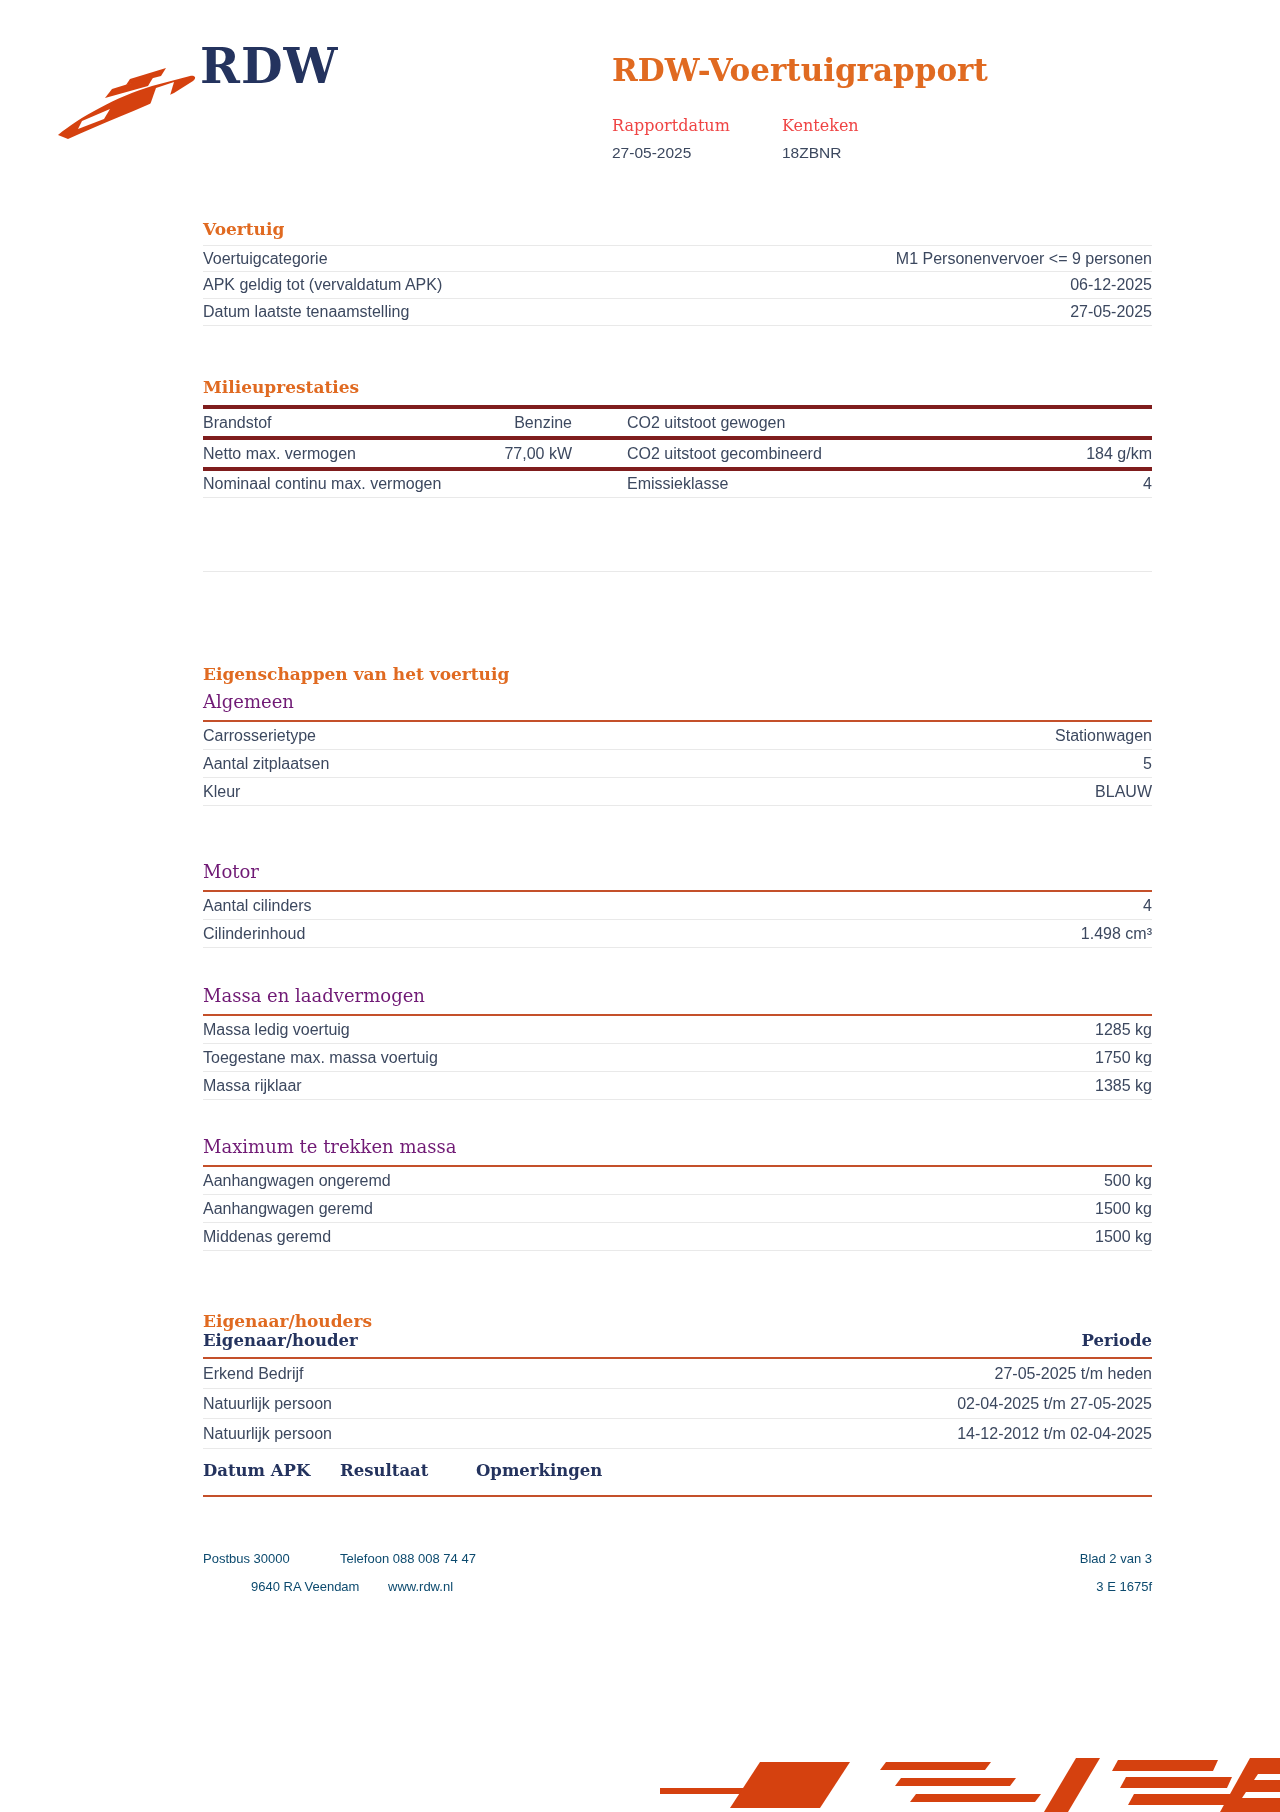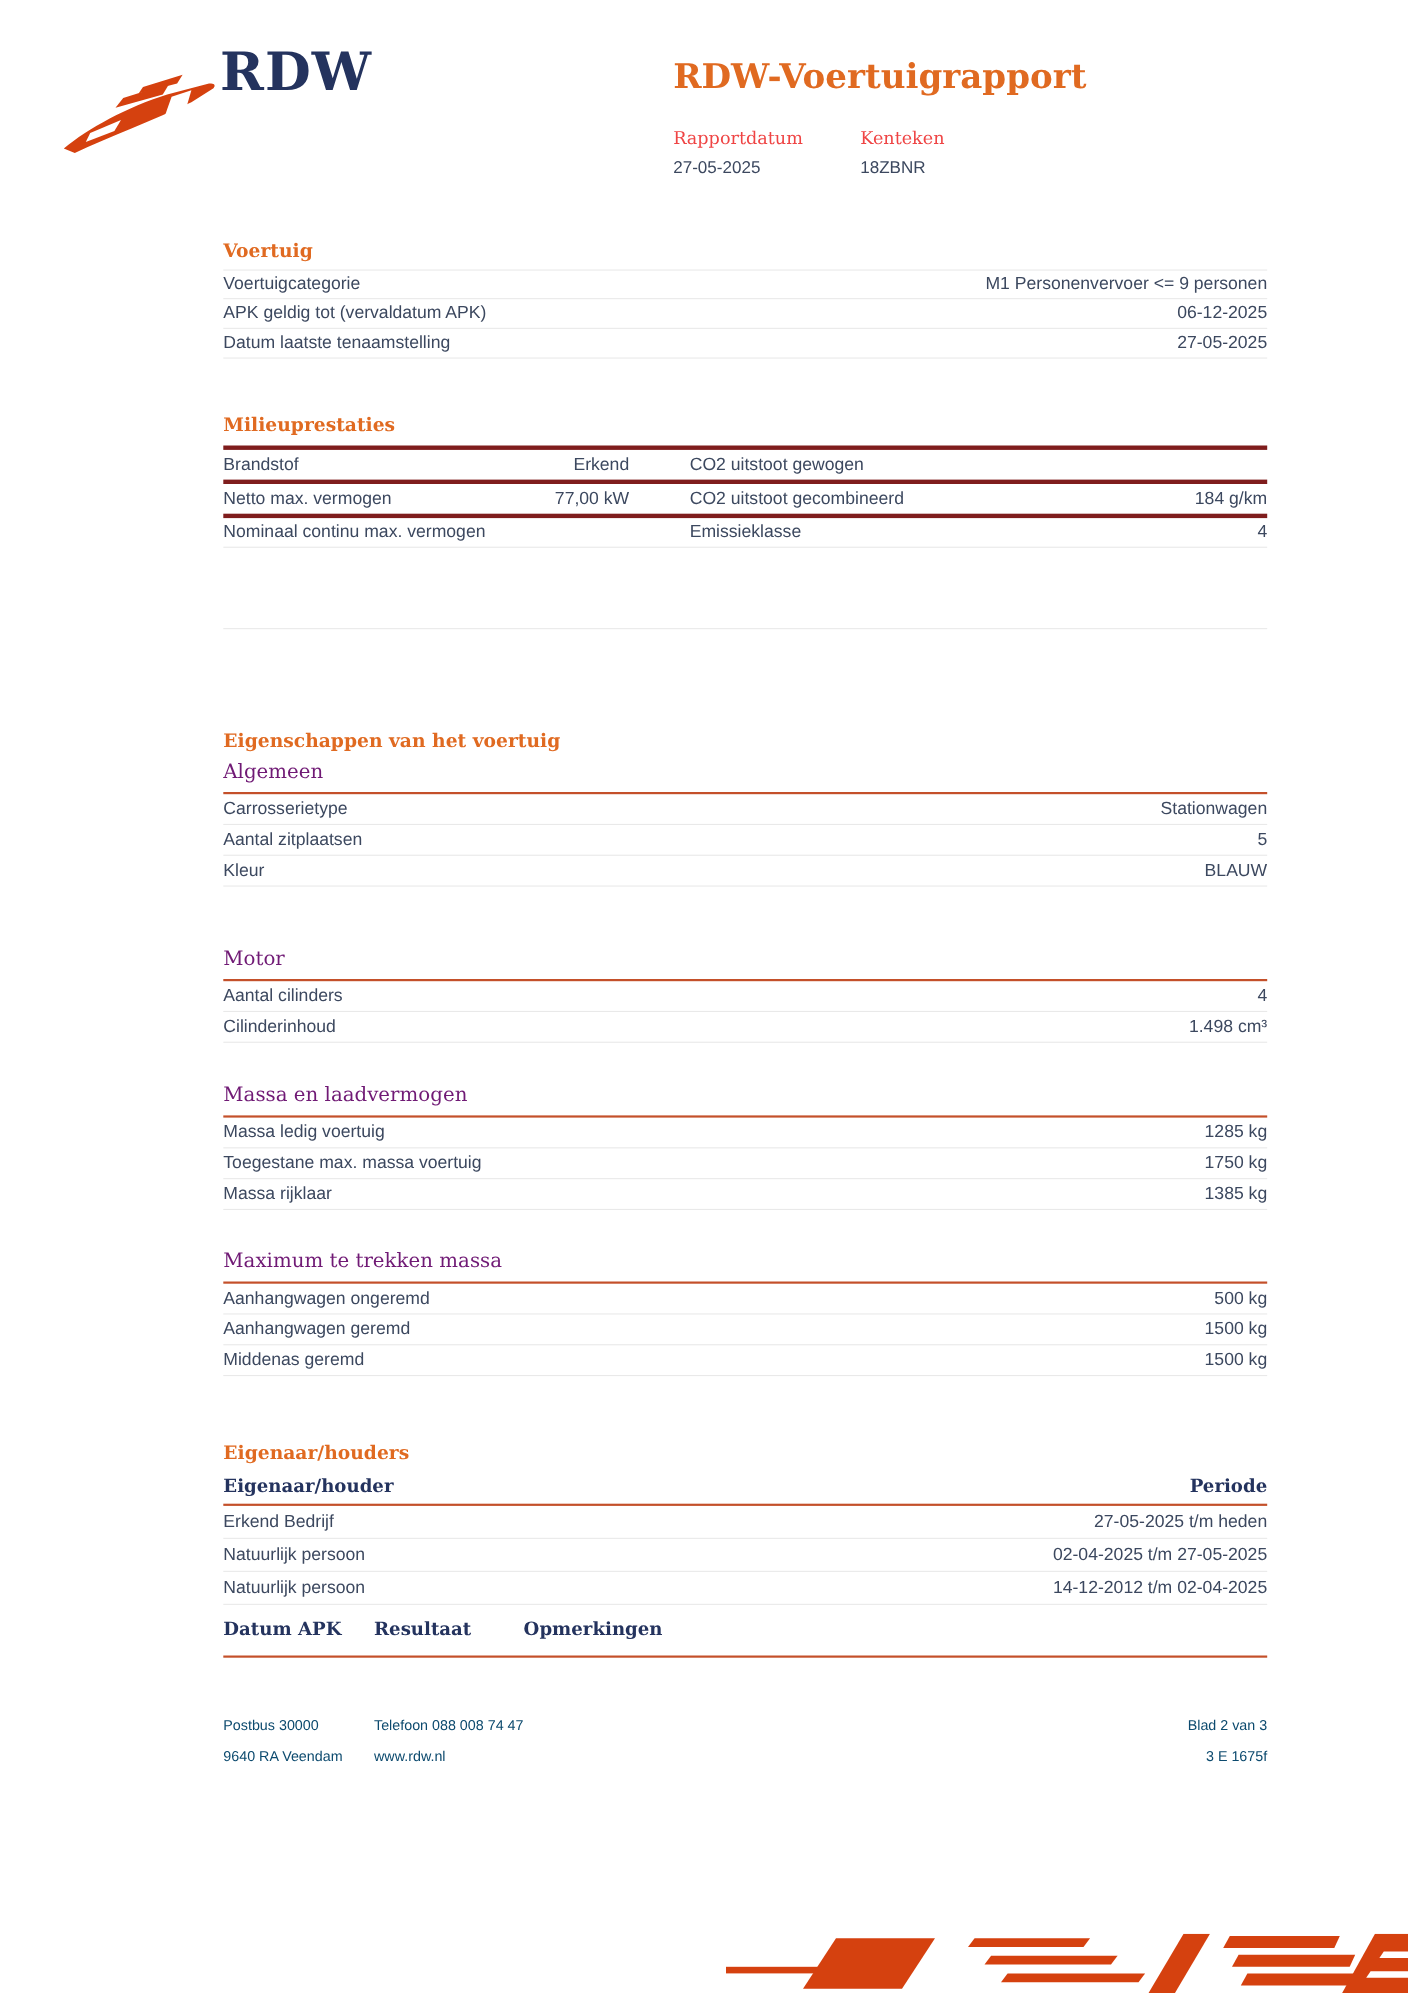--- a/index.html
+++ b/index.html
@@ -112,21 +112,21 @@
       <div class="kv-row">
         <span class="k">Datum laatste tenaamstelling</span>
         <span class="v">27-05-2025</span>
       </div>
     </div>
 
     <div class="sec-title" style="margin-top:51px; margin-bottom:8px;">Milieuprestaties</div>
     <div>
       <div class="m-row">
         <span class="c1">Brandstof</span>
-        <span class="c2">Erkend</span>
+        <span class="c2">Benzine</span>
         <span class="c3"></span>
         <span class="c4">CO2 uitstoot gewogen</span>
         <span class="c5"></span>
       </div>
       <div class="m-row">
         <span class="c1">Netto max. vermogen</span>
         <span class="c2">77,00 kW</span>
         <span class="c3"></span>
         <span class="c4">CO2 uitstoot gecombineerd</span>
         <span class="c5">184 g/km</span>
@@ -202,21 +202,21 @@
         <span class="k">Aanhangwagen geremd</span>
         <span class="v">1500 kg</span>
       </div>
       <div class="kv-row h28">
         <span class="k">Middenas geremd</span>
         <span class="v">1500 kg</span>
       </div>
     </div>
 
     <div class="sec-title" style="margin-top:60px;">Eigenaar/houders</div>
-    <div class="tbl-head" style="margin-top:10px;justify-content:center;">
+    <div class="tbl-head" style="justify-content:center;">
       <span>Eigenaar/houder</span>
       <span class="right">Periode</span>
     </div>
     <div class="redline" style="margin-top:6px; background:#C4502A;"></div>
     <div>
       <div class="kv-row h30">
         <span class="k">Erkend Bedrijf</span>
         <span class="v">27-05-2025 t/m heden</span>
       </div>
       <div class="kv-row h30">
@@ -234,21 +234,21 @@
       <span class="c2">Resultaat</span>
       <span class="c3">Opmerkingen</span>
     </div>
     <div class="redline" style="margin-top:14px;"></div>
 
     <div class="foot-row" style="margin-top:54px;">
       <span class="f1">Postbus 30000</span>
       <span>Telefoon 088 008 74 47</span>
       <span class="fr">Blad 2 van 3</span>
     </div>
-    <div class="foot-row" style="margin-top:13px;">
+    <div class="foot-row" style="margin-top:13px;margin-left:48px;">
       <span class="f1">9640 RA Veendam</span>
       <span>www.rdw.nl</span>
       <span class="fr">3 E 1675f</span>
     </div>
   </div>
 
   <svg class="wing" viewBox="0 0 620 54" xmlns="http://www.w3.org/2000/svg" preserveAspectRatio="none">
     <g fill="#D5410F">
       <rect x="0" y="30" width="128" height="6"></rect>
       <polygon points="100,4 190,4 160,50 70,50"></polygon>

